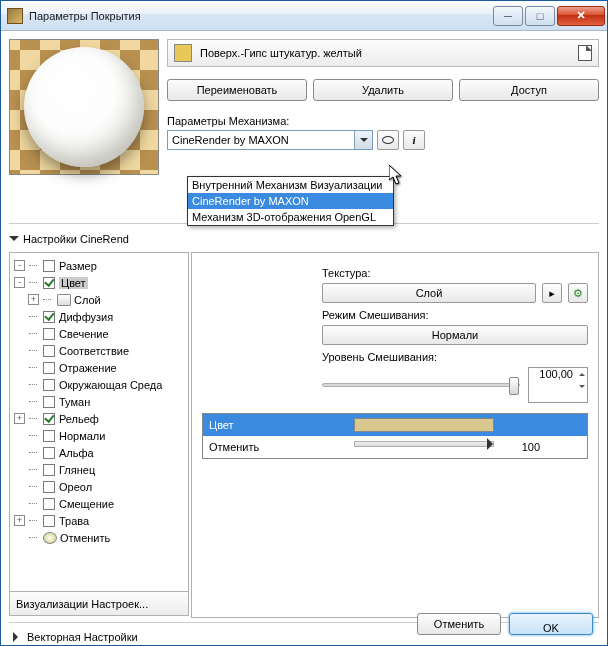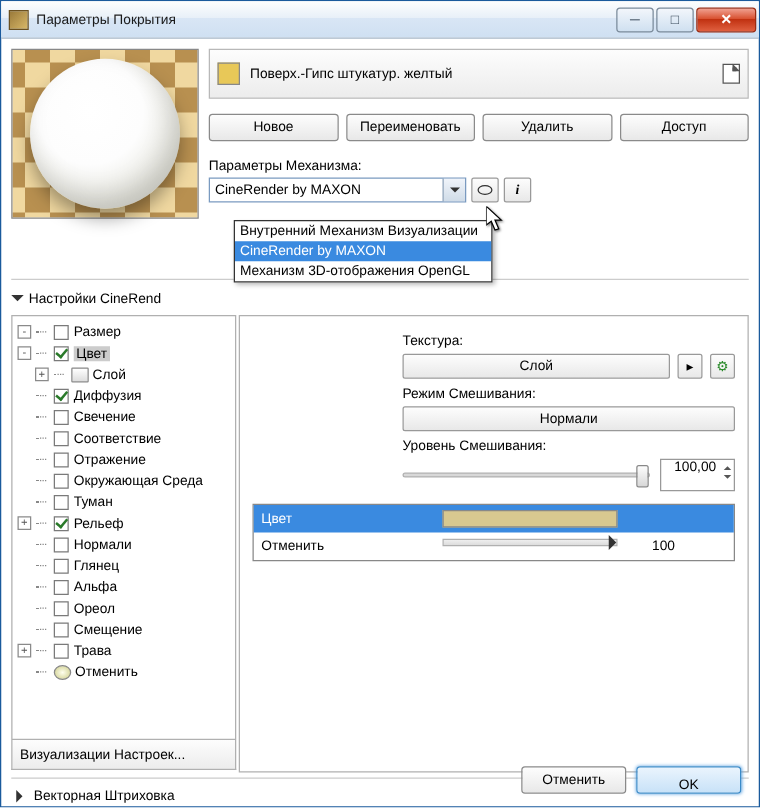--- a/index.html
+++ b/index.html
@@ -13,21 +13,21 @@
 .winbtn.close { width: 48px; background: linear-gradient(#f0a090,#d85030 45%,#c03010 46%,#e06040); border-color: #9a2a10; color: #fff; }
 .content { padding: 8px; }
 .toprow { display: flex; gap: 8px; }
 .preview { width: 150px; height: 136px; border: 1px solid #888; background:
   repeating-conic-gradient(#b89050 0 25%, #f0d8a0 0 50%) 0 0/40px 40px;
   position: relative; display: flex; align-items: center; justify-content: center;
   background-position: -10px -10px;
 }
 .sphere { width: 120px; height: 120px; border-radius: 50%; background: radial-gradient(circle at 40% 35%, #fff 0%, #fdfdfd 40%, #e8e8e0 70%, #d8d8d0 100%); box-shadow: inset -6px -10px 20px rgba(0,0,0,0.15), 0 8px 14px rgba(0,0,0,0.35); }
 .rightpanel { flex: 1; }
-.matname { height: 40px; border: 1px solid #b8b8b8; background: linear-gradient(#fdfdfd,#ececec); display: flex; align-items: center; padding: 0 6px; gap: 8px; }
+.matname { height: 28px; border: 1px solid #b8b8b8; background: linear-gradient(#fdfdfd,#ececec); display: flex; align-items: center; padding: 0 6px; gap: 8px; }
 .swatch { width: 18px; height: 18px; background: #e8c858; border: 1px solid #888; }
 .docicon { width: 14px; height: 16px; border: 1px solid #555; background: #fff; position: relative; }
 .docicon:before { content:''; position:absolute; right:-1px; top:-1px; border:3px solid transparent; border-left-color:#555; border-bottom-color:#555;}
 .btnrow { display: flex; gap: 6px; margin-top: 12px; }
 .btn { flex: 1; height: 22px; border: 1px solid #8a8a8a; background: linear-gradient(#fdfdfd,#e8e8e8); border-radius: 3px; display: flex; align-items: center; justify-content: center; cursor: pointer; }
 .btn.primary { background: linear-gradient(#eaf4fd,#c8e2f8); border-color: #3a8ac8; box-shadow: 0 0 3px #5aa0e0; align-items: flex-end; }
 .label { margin-top: 14px; margin-bottom: 3px; }
 .combo { display: flex; align-items: center; gap: 4px; position: relative; }
 .combo-box { width: 206px; height: 20px; border: 1px solid #7a9ac0; background: #fff; display: flex; align-items: center; padding: 0 4px; position: relative; }
 .combo-arrow { position:absolute; right:0; top:0; width:18px; height:18px; background: linear-gradient(#f0f4fa,#d0dce8); border-left:1px solid #8aa0b8; display:flex; align-items:center; justify-content:center; }
@@ -55,21 +55,21 @@
 .tree-item .chk.on:after { content:''; width:7px; height:4px; border-left:2px solid #2a7a2a; border-bottom:2px solid #2a7a2a; transform: rotate(-50deg) translate(1px,-1px);}
 .tree-item .txt.sel { background: #ccc; padding: 0 2px; }
 .licon { width: 14px; height: 12px; margin-right: 3px; border: 1px solid #888; background: linear-gradient(#fff,#ddd); border-radius: 1px;}
 .props-panel { flex: 1; height: 366px; border: 1px solid #b0b0b0; background: #fff; padding: 8px 10px; position: relative; }
 .prop-label { margin-bottom: 4px; margin-top: 6px;}
 .prop-row { display: flex; align-items: center; gap: 6px; }
 .wide-btn { flex: 1; height: 20px; border: 1px solid #999; background: linear-gradient(#fdfdfd,#e8e8e8); border-radius: 2px; display: flex; align-items: center; justify-content: center; }
 .slider-row { display: flex; align-items: center; gap: 8px; margin-top: 4px;}
 .slider-track { flex: 1; height: 4px; background: #d8d8d8; border: 1px solid #b0b0b0; border-radius: 2px; position: relative; }
 .slider-thumb { position: absolute; right: 0; top: -7px; width: 10px; height: 18px; background: linear-gradient(#fdfdfd,#d8d8d8); border: 1px solid #888; border-radius: 2px; }
-.num-input { width: 60px; height: 26px; border: 1px solid #999; text-align: right; padding: 0 14px 0 4px; position: relative; background: #fff;}
+.num-input { width: 60px; height: 36px; border: 1px solid #999; text-align: right; padding: 0 14px 0 4px; position: relative; background: #fff;}
 .num-input:after { content:''; position:absolute; right:2px; top:50%; border:3px solid transparent; border-top-color:#555; }
 .num-input:before { content:''; position:absolute; right:2px; top:2px; border:3px solid transparent; border-bottom-color:#555; }
 .grid { margin-top: 10px; border: 1px solid #888; }
 .grid-row { display: flex; align-items: center; height: 22px; }
 .grid-row.sel { background: #3a8ae0; color: #fff; }
 .grid-cell-label { width: 110px; padding-left: 6px; }
 .grid-cell-val { flex: 1; display: flex; align-items: flex-start; gap: 6px; margin-left: 41px; }
 .colorbar { width: 140px; height: 14px; background: #d8c890; border: 1px solid #888;}
 .bright-track { width: 140px; height: 6px; background: linear-gradient(#eee,#ddd); border: 1px solid #b0b0b0; position: relative;}
 .bright-thumb { position:absolute; right:-6px; top:-4px; width:0; height:0; border: 6px solid transparent; border-left-color: #333;}
@@ -97,23 +97,20 @@
         <div class="sphere"></div>
       </div>
       <div class="rightpanel">
         <div class="matname">
           <div class="swatch"></div>
           <span style="flex:1">Поверх.-Гипс штукатур. желтый</span>
           <div class="docicon"></div>
         </div>
         <div class="btnrow">
           <div class="btn">
-              <span>Новое</span>
-            </div>
-          <div class="btn">
               <span>Переименовать</span>
             </div>
           <div class="btn">
               <span>Удалить</span>
             </div>
           <div class="btn">
               <span>Доступ</span>
             </div>
         </div>
         <div class="label">Параметры Механизма:</div>
@@ -222,28 +219,28 @@
                 <span style="width: 15px; display: inline-block;"></span>
                 <span class="dots"></span>
                 <span class="chk"></span>
                 <span class="txt">Нормали</span>
               </div>
               <div class="tree-item">
                 <span style="width: 0px; display: inline-block;"></span>
                 <span style="width: 15px; display: inline-block;"></span>
                 <span class="dots"></span>
                 <span class="chk"></span>
+                <span class="txt">Альфа</span>
+              </div>
+              <div class="tree-item">
+                <span style="width: 0px; display: inline-block;"></span>
+                <span style="width: 15px; display: inline-block;"></span>
+                <span class="dots"></span>
+                <span class="chk"></span>
                 <span class="txt">Глянец</span>
-              </div>
-              <div class="tree-item">
-                <span style="width: 0px; display: inline-block;"></span>
-                <span style="width: 15px; display: inline-block;"></span>
-                <span class="dots"></span>
-                <span class="chk"></span>
-                <span class="txt">Альфа</span>
               </div>
               <div class="tree-item">
                 <span style="width: 0px; display: inline-block;"></span>
                 <span style="width: 15px; display: inline-block;"></span>
                 <span class="dots"></span>
                 <span class="chk"></span>
                 <span class="txt">Ореол</span>
               </div>
               <div class="tree-item">
                 <span style="width: 0px; display: inline-block;"></span>
@@ -311,21 +308,21 @@
               </div>
             </div>
           </div>
         </div>
       </div>
     </div>
 
     <div class="section" style="margin-top:4px;">
       <div class="section-head">
         <span class="arrow right"></span>
-        <span>Векторная Штриховка</span>
+        <span>Векторная Настройки</span>
       </div>
     </div>
   </div>
 
   <div class="footer">
     <div class="btn">
         <span>Отменить</span>
       </div>
     <div class="btn primary">
         <span>OK</span>

